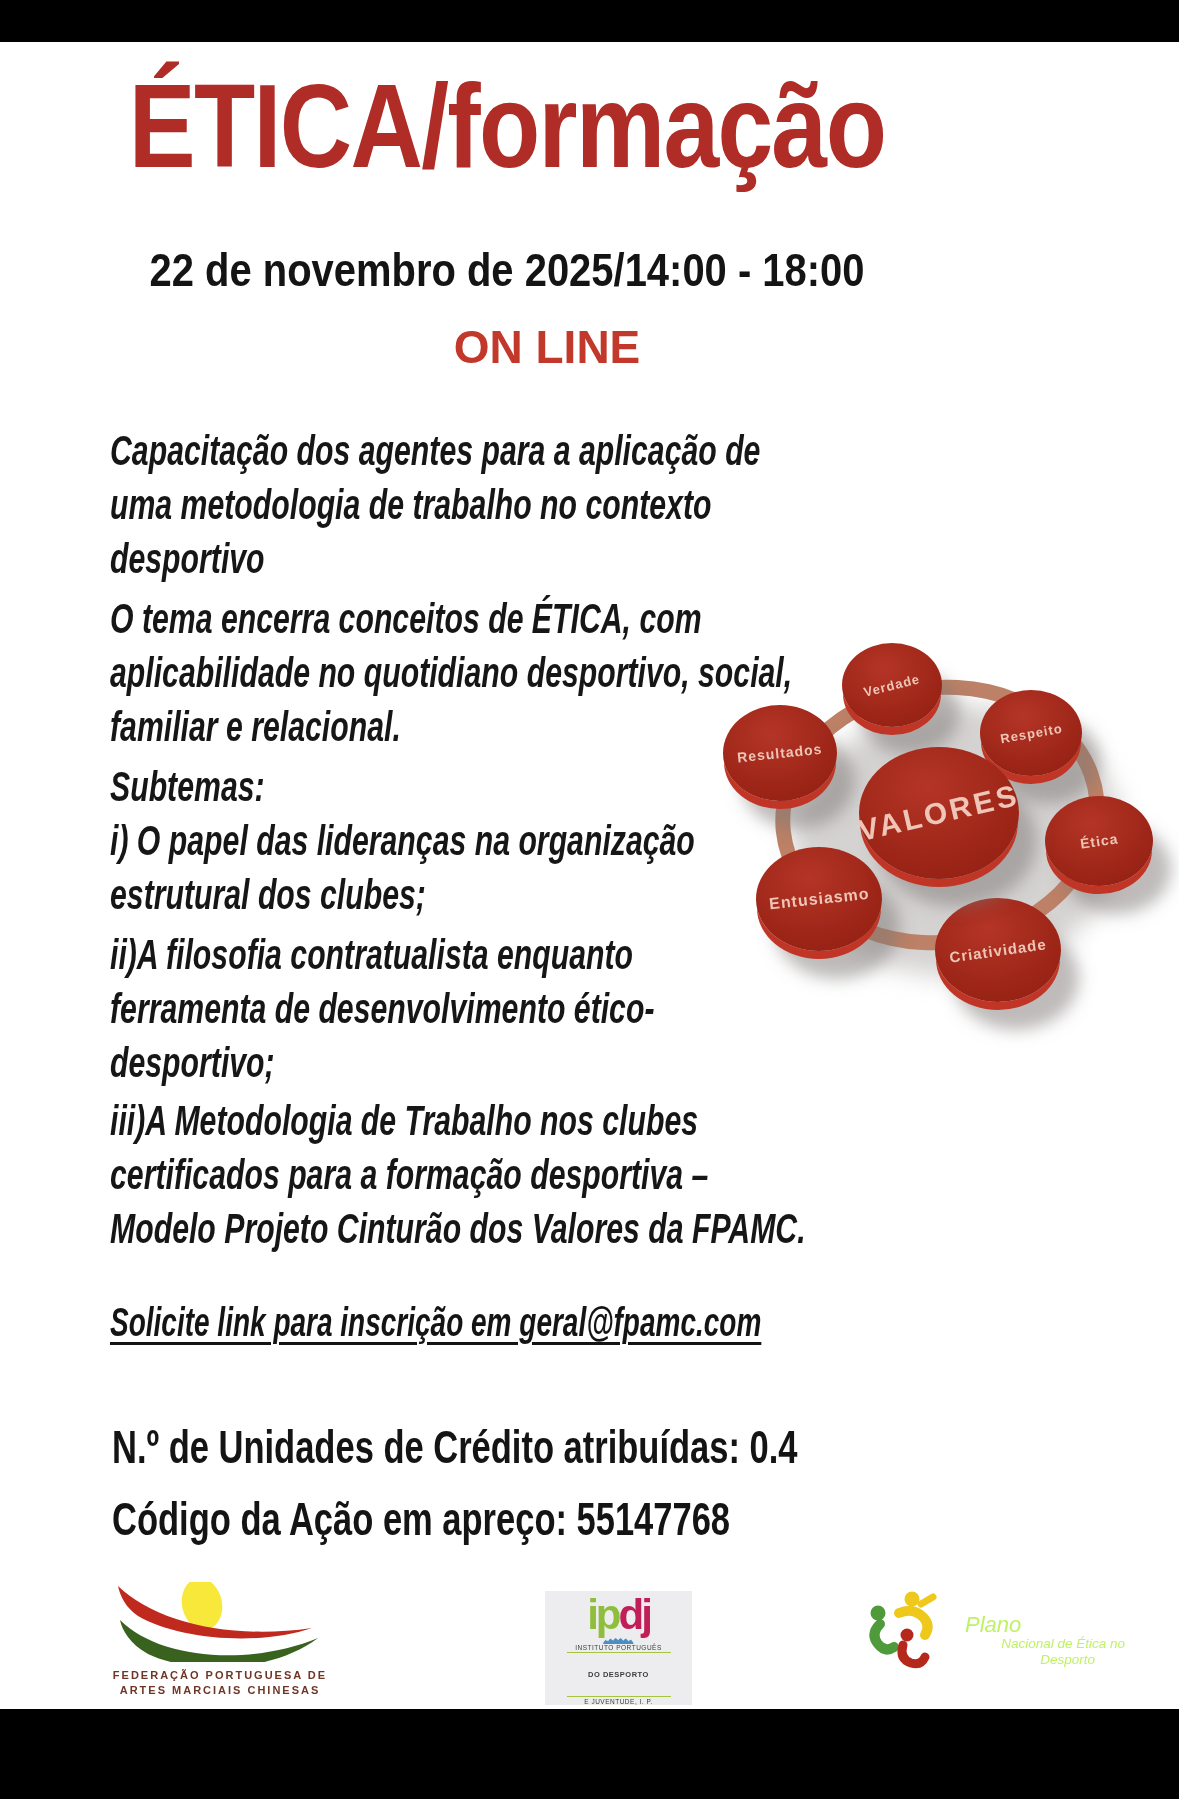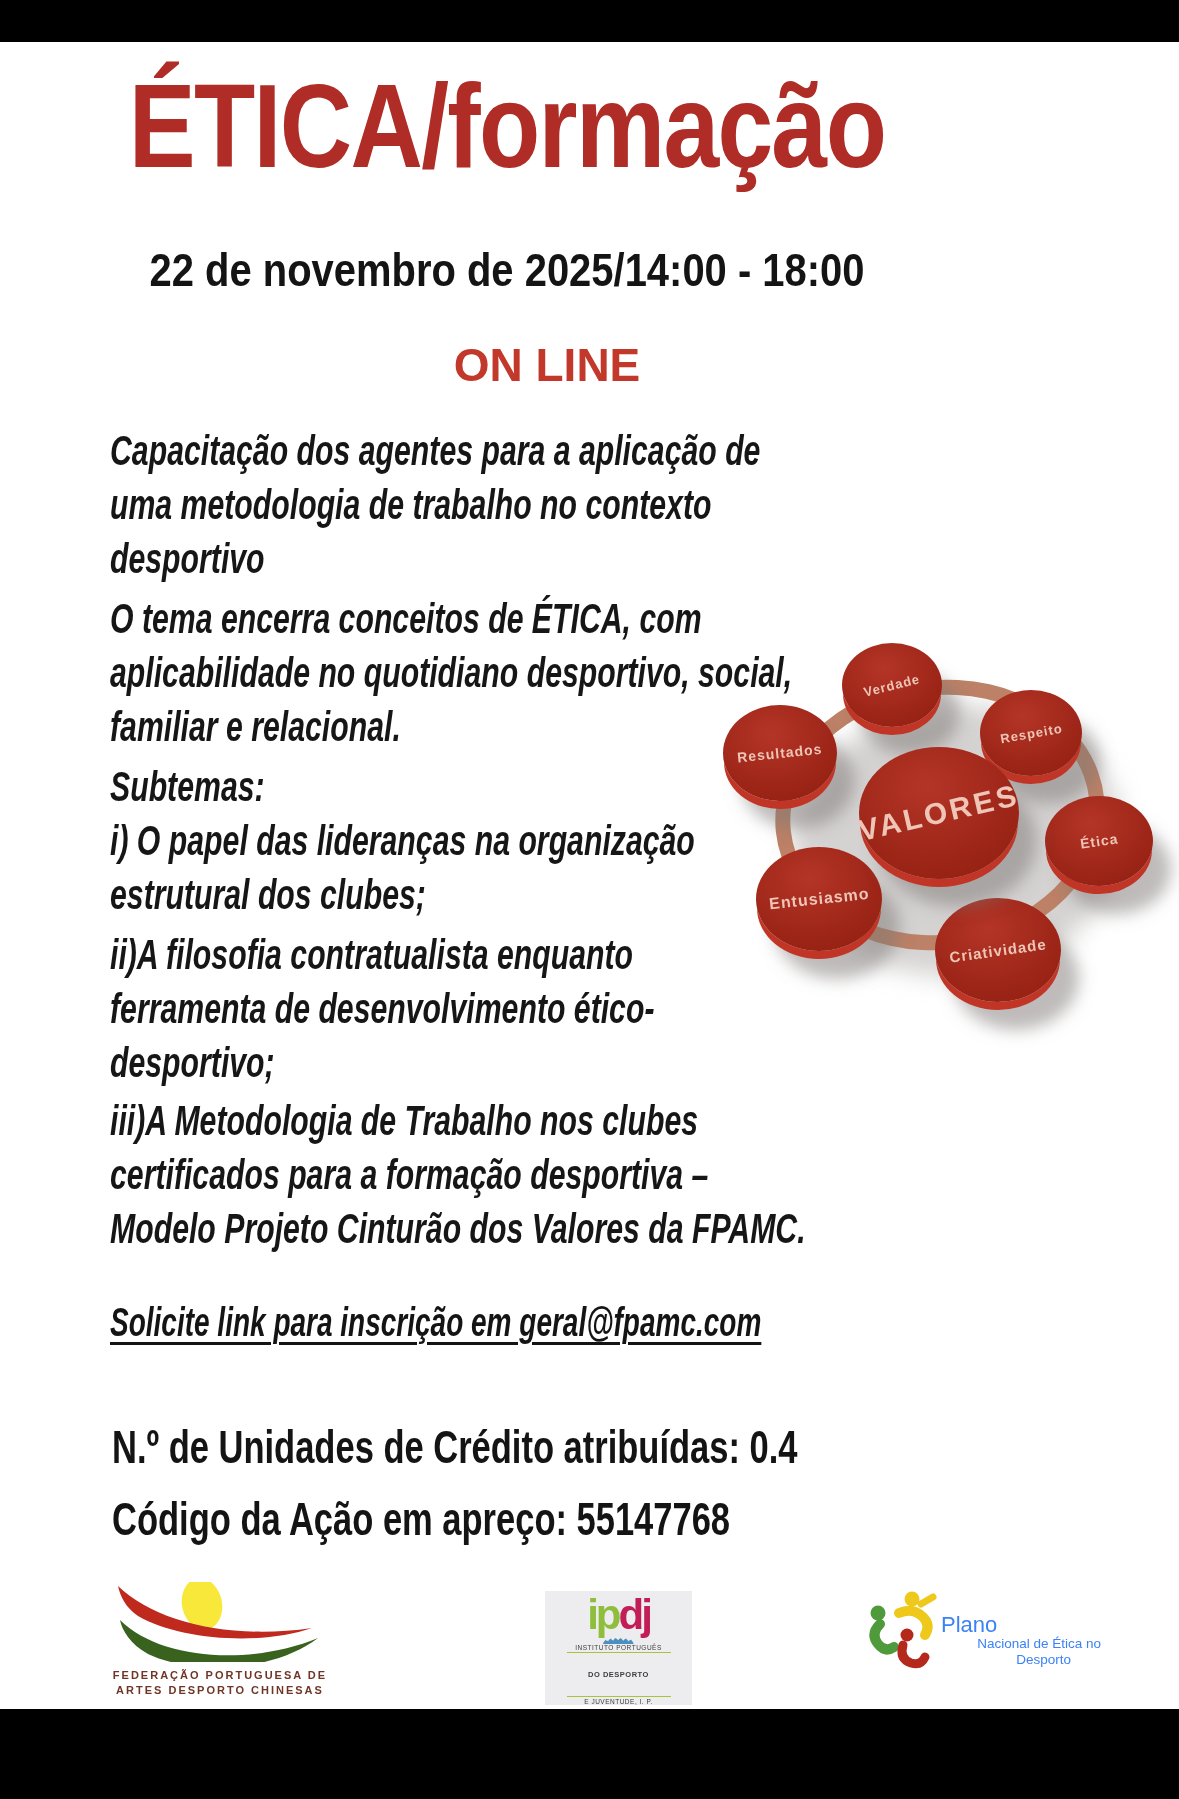--- a/index.html
+++ b/index.html
@@ -8,21 +8,21 @@
   .paper{position:absolute;left:0;top:42px;width:1179px;height:1667px;background:#ffffff;}
 
   .abs{position:absolute;}
 
   .title{left:0;top:58px;width:1014px;text-align:center;
          font-size:118px;font-weight:bold;color:#b02c27;letter-spacing:-2px;
          transform:scaleX(0.85);transform-origin:50% 0;white-space:nowrap;}
   .date{left:0;top:242px;width:1014px;text-align:center;
         font-size:47px;font-weight:bold;color:#141414;
         transform:scaleX(0.85);transform-origin:50% 0;white-space:nowrap;}
-  .mode{left:40px;top:338px;width:1014px;text-align:center;
+  .mode{left:40px;top:320px;width:1014px;text-align:center;
         font-size:46px;font-weight:bold;color:#c2382a;white-space:nowrap;}
 
   .para{left:110px;width:1100px;font-size:42px;font-weight:bold;font-style:italic;
         line-height:54px;color:#161616;white-space:pre-line;
         transform:scaleX(0.72);transform-origin:0 0;}
   .p1{top:424px;} .p2{top:592px;} .p3{top:760px;} .p4{top:928px;} .p5{top:1094px;}
 
   .register{left:110px;top:1300px;width:1100px;font-size:40px;font-weight:bold;font-style:italic;
             color:#141414;text-decoration:underline;text-decoration-thickness:3px;text-underline-offset:6px;
             transform:scaleX(0.70);transform-origin:0 0;white-space:nowrap;}
@@ -66,21 +66,21 @@
         display:flex;flex-direction:column;align-items:center;margin-top:7px;}
   .ipdj .word{font-size:42px;font-weight:bold;letter-spacing:-3px;line-height:44px;margin-top:2px;}
   .ipdj .word .g{color:#8fbe3d;} .ipdj .word .r{color:#c11d56;}
   .ipdj .org{width:104px;text-align:center;color:#3c3c3c;}
   .ipdj .org .l1{font-size:6.5px;letter-spacing:0.5px;}
   .ipdj .org .l2{font-size:7.5px;font-weight:bold;letter-spacing:0.5px;
                  border-top:1px solid #a6c43e;border-bottom:1px solid #a6c43e;padding:17px 0;margin:1px 0;}
   .ipdj .org .l3{font-size:6.5px;letter-spacing:0.5px;}
 
   .pned{left:865px;top:1590px;width:260px;height:90px;}
-  .pned .txt{position:absolute;left:76px;top:24px;width:160px;color:#3b82f6;}
+  .pned .txt{position:absolute;left:100px;top:24px;width:160px;color:#bef264;font-style:italic;}
   .pned .txt .t1{font-size:22px;line-height:22px;}
   .pned .txt .t2{font-size:13.5px;line-height:16px;text-align:right;}
   .pned .txt .t3{font-size:13.5px;line-height:15px;text-align:right;width:130px;}
 </style>
 </head>
 <body>
 
 <div class="page">
   <div class="paper"></div>
 
@@ -135,21 +135,21 @@
   <div class="abs credit units">N.º de Unidades de Crédito atribuídas: 0.4</div>
   <div class="abs credit code">Código da Ação em apreço: 55147768</div>
 
   <div class="abs fpamc">
     <svg width="240" height="80" viewBox="0 0 240 80">
       <ellipse cx="102" cy="22" rx="20" ry="26" fill="#f8e83a" transform="rotate(-12 102 22)"></ellipse>
       <path d="M18,4 C55,40 130,58 212,46 C160,64 80,58 38,34 C26,26 20,14 18,4 Z" fill="#c02a1e"></path>
       <path d="M20,38 C60,78 150,84 218,56 C170,92 90,92 48,72 C30,62 22,48 20,38 Z" fill="#39621f"></path>
     </svg>
     <div class="name">FEDERAÇÃO PORTUGUESA DE
-ARTES DESPORTO CHINESAS</div>
+ARTES MARCIAIS CHINESAS</div>
   </div>
 
   <div class="abs ipdj">
     <div class="word"><span class="g">i</span><span class="g">p</span><span class="r">d</span><span class="r">j</span></div>
     <svg width="104" height="22" viewBox="0 0 104 22">
       <path d="M2,22 C4,12 8,14 10,8 C12,14 16,10 18,14 C20,6 24,10 26,4 C28,10 32,8 34,12 C36,4 40,6 42,2 C44,8 48,6 50,10 C52,4 56,6 58,2 C60,8 64,8 66,12 C68,6 72,8 74,4 C76,10 80,8 82,14 C84,8 88,12 90,8 C92,14 96,12 98,22 Z" fill="#4a8fc0"></path>
     </svg>
     <div class="org">
       <div class="l1">INSTITUTO PORTUGUÊS</div>
       <div class="l2">DO DESPORTO</div>

